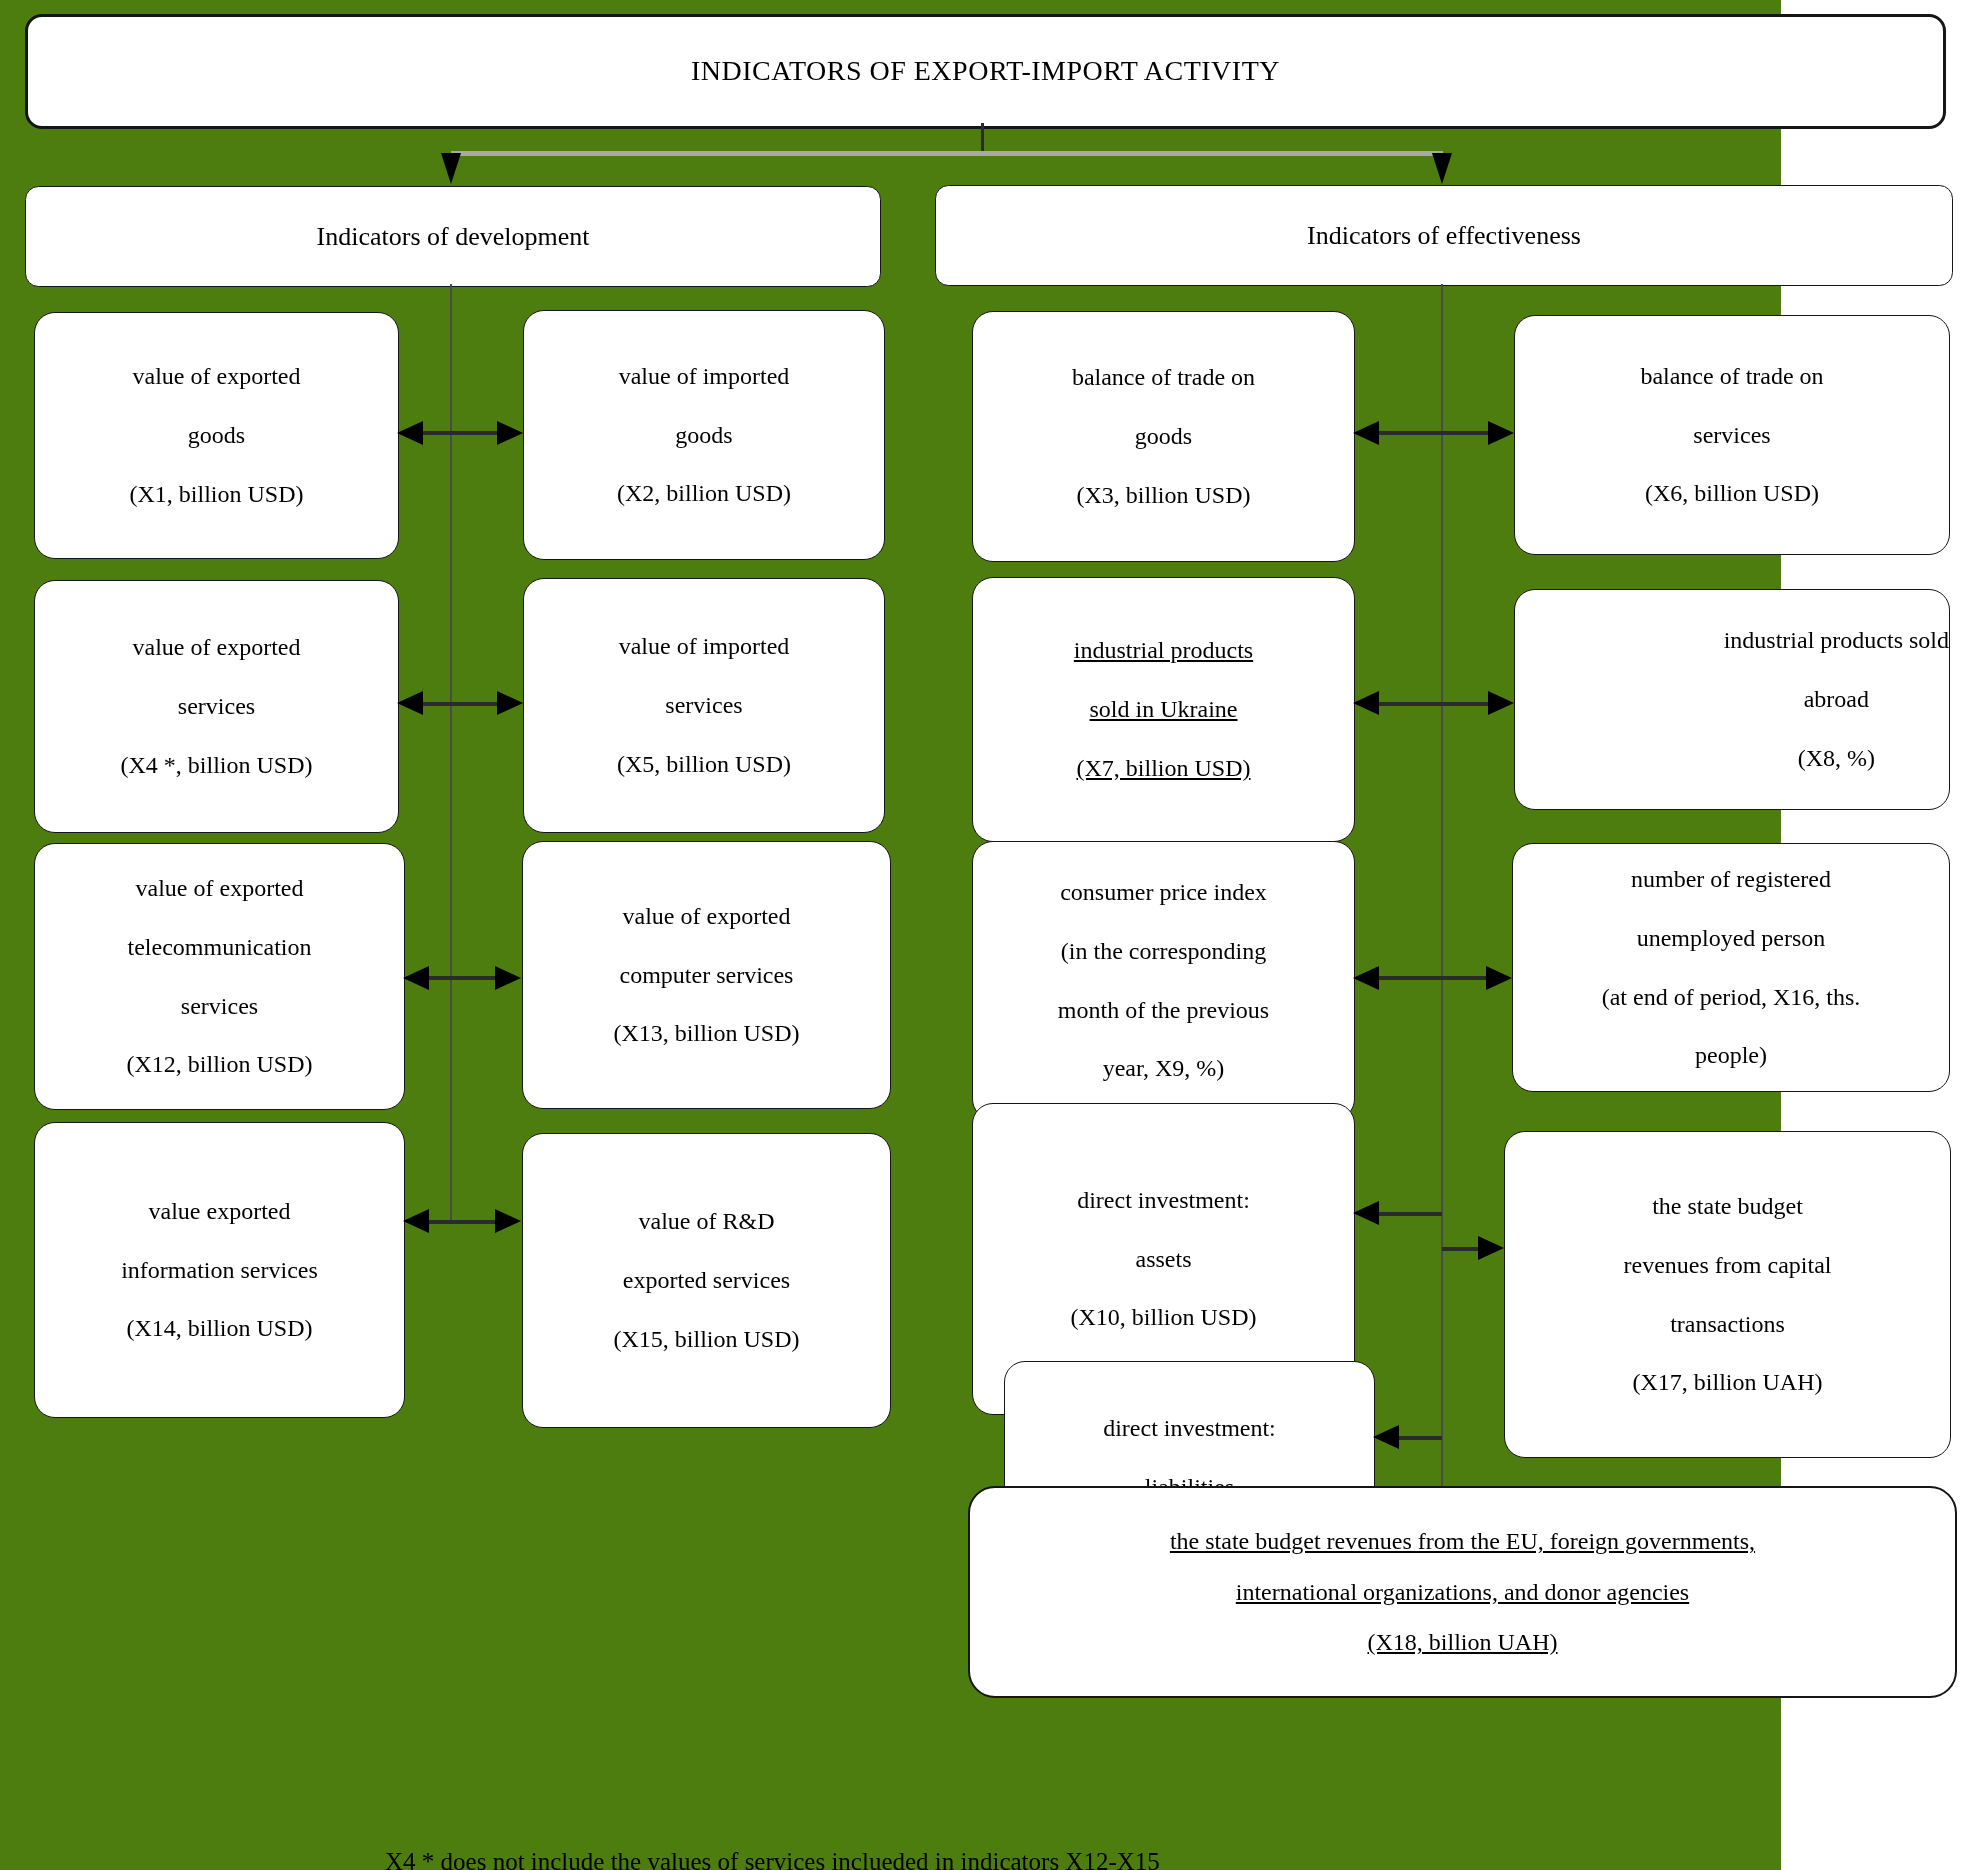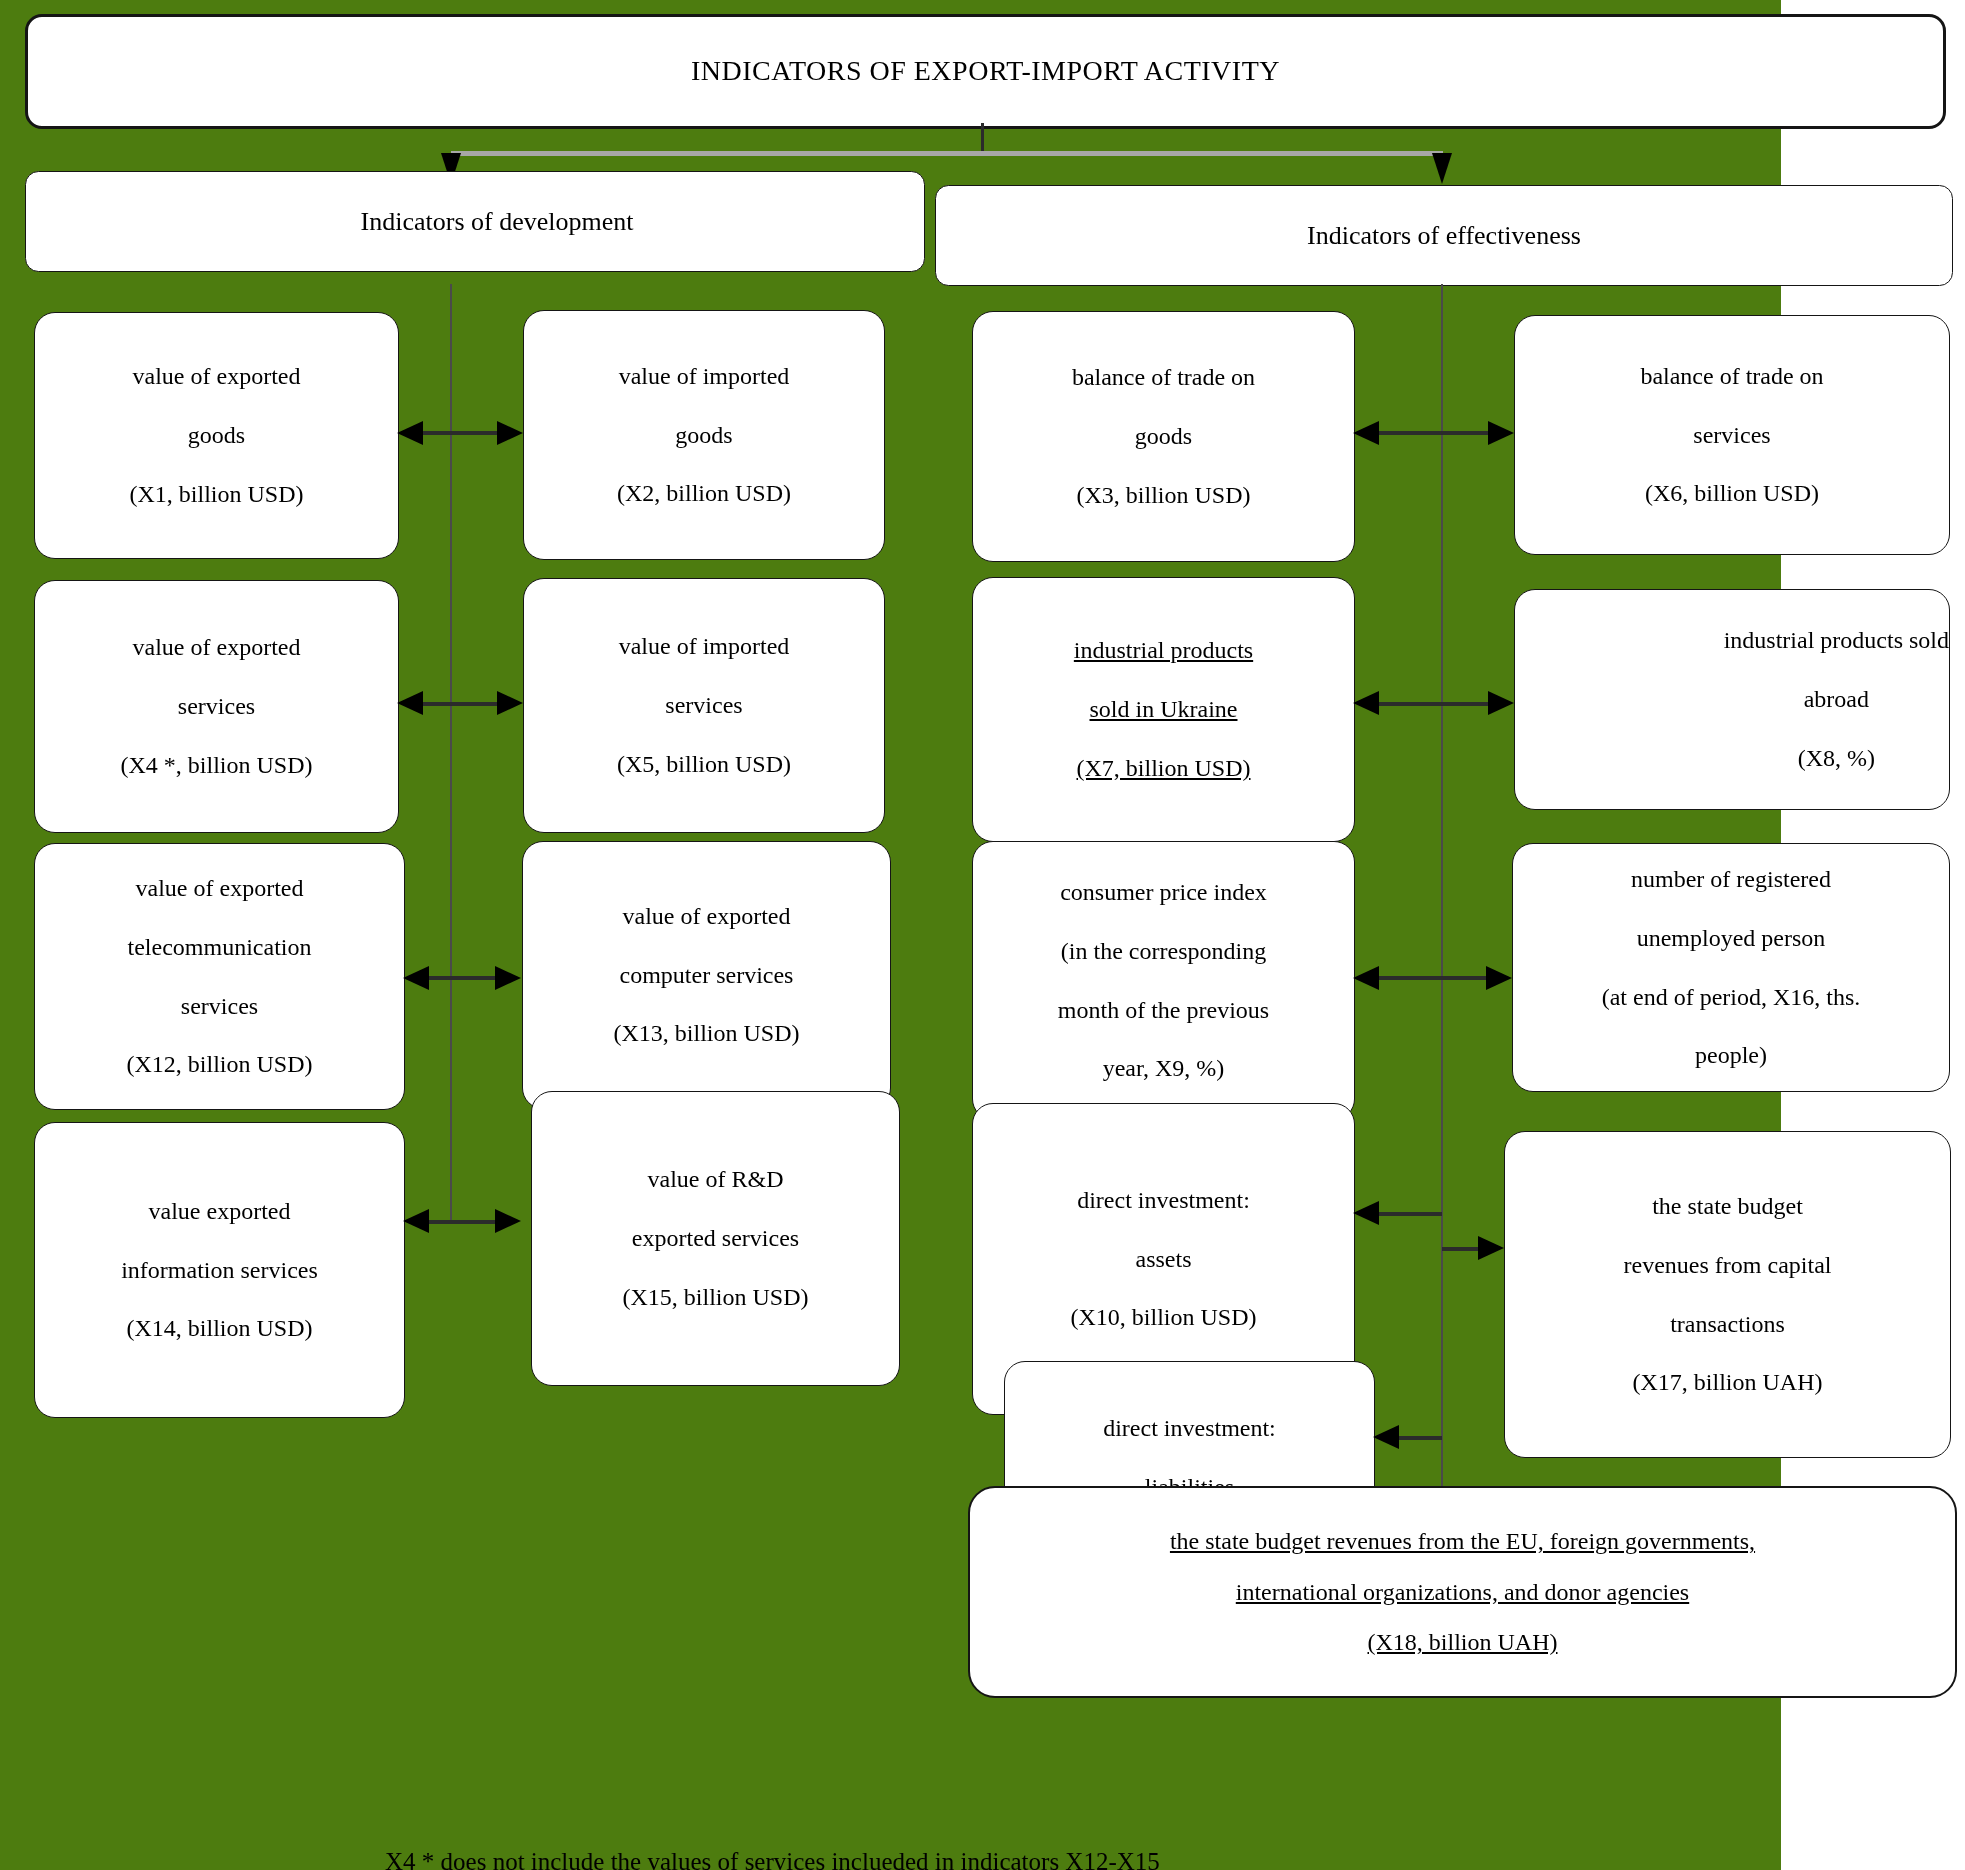--- a/index.html
+++ b/index.html
@@ -27,21 +27,21 @@
 
   <div class="box title-box" style="left:25px;top:13.5px;width:1915px;height:109px;">
     <span>INDICATORS OF EXPORT-IMPORT ACTIVITY</span>
   </div>
 
   <div class="vline" style="left:981px;top:123px;width:2.7px;height:29px;background:#2b2b2b;"></div>
   <div class="hline" style="left:451px;top:151px;width:992px;height:4.5px;"></div>
   <div class="head down" style="left:441px;top:153px;"></div>
   <div class="head down" style="left:1432px;top:153px;"></div>
 
-  <div class="box header-box" style="left:25px;top:171px;width:854px;height:99px;padding-left:44px;">
+  <div class="box header-box" style="left:25px;top:186px;width:854px;height:99px;">
     <span>Indicators of development</span>
   </div>
   <div class="box header-box" style="left:935px;top:185px;width:1016px;height:99px;">
     <span>Indicators of effectiveness</span>
   </div>
 
   <div class="vline" style="left:450px;top:284px;width:2.3px;height:939px;"></div>
   <div class="vline" style="left:1441px;top:284px;width:2.3px;height:1257px;"></div>
   <div class="head down" style="left:1431px;top:1540px;border-top-width:30px;"></div>
 
@@ -142,21 +142,21 @@
     <div class="head left" style="left:1353px;top:966px;"></div>
     <div class="shaft" style="left:1379px;top:976px;width:108px;"></div>
     <div class="head right" style="left:1486px;top:966px;"></div>
   </div>
 
   <div class="box" style="left:34px;top:1122px;width:369px;height:294px;">
     <span>value exported
 information services
 (X14, billion USD)</span>
   </div>
-  <div class="box" style="left:522px;top:1091px;width:367px;height:293px;margin-left:9px;">
+  <div class="box" style="left:522px;top:1133px;width:367px;height:293px;">
     <span>value of R&amp;D
 exported services
 (X15, billion USD)</span>
   </div>
   <div>
     <div class="head left" style="left:403px;top:1209px;"></div>
     <div class="shaft" style="left:429px;top:1220px;width:66px;"></div>
     <div class="head right" style="left:495px;top:1209px;"></div>
   </div>
 

